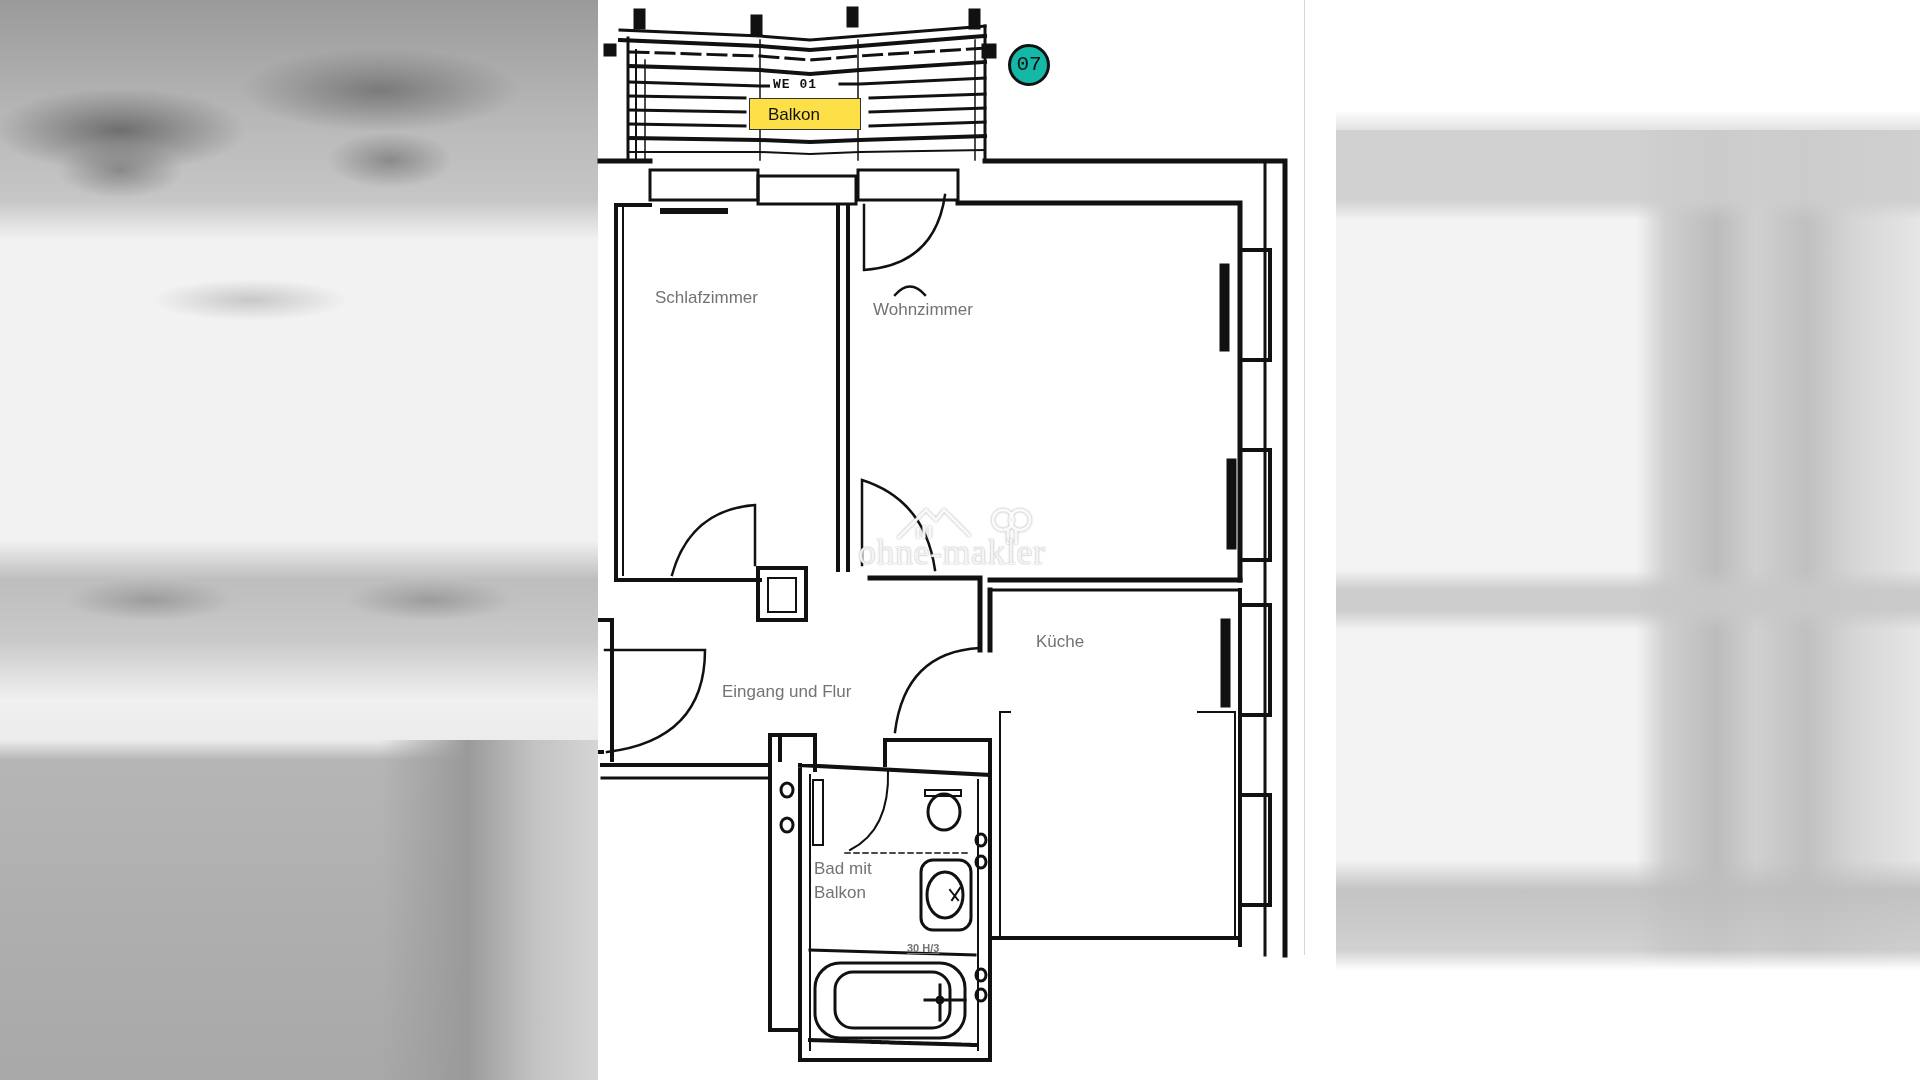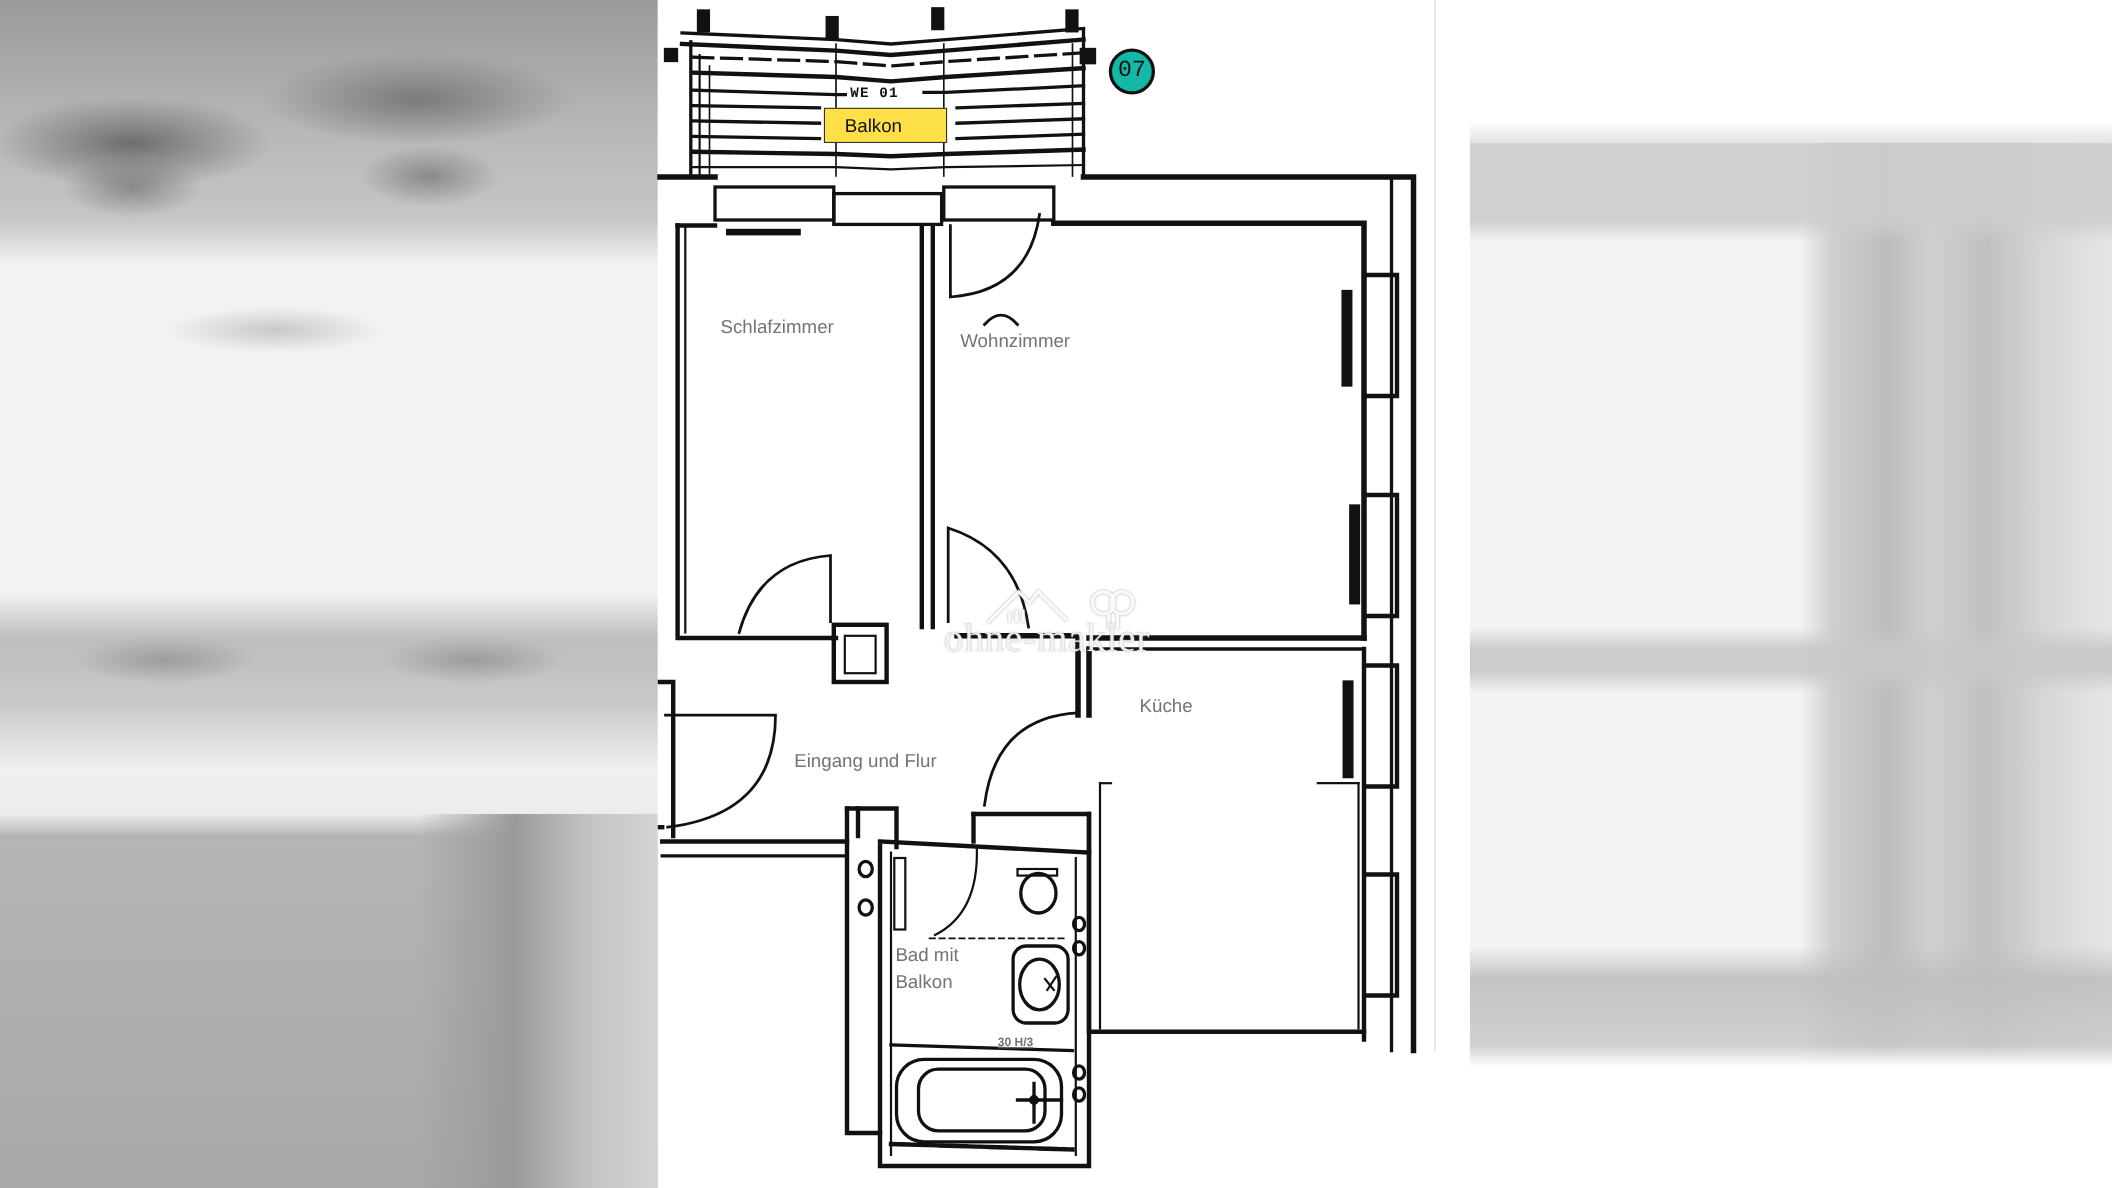--- a/index.html
+++ b/index.html
@@ -29,21 +29,21 @@
     background:
       linear-gradient(180deg,rgba(205,205,205,.9) 0px,rgba(205,205,205,.9) 70px,rgba(243,243,243,0) 90px,rgba(243,243,243,0) 440px,rgba(200,200,200,.9) 460px,rgba(200,200,200,.9) 480px,rgba(243,243,243,0) 500px,rgba(243,243,243,0) 730px,rgba(190,190,190,.9) 760px,rgba(200,200,200,.8) 820px,rgba(255,255,255,1) 840px,#ffffff 950px);}
   .plan-panel{position:absolute;left:598px;top:0;width:706px;height:1080px;background:#ffffff;}
   .panel-edge{position:absolute;left:1304px;top:0;width:32px;height:1080px;background:#ffffff;}
   .panel-edge-line{position:absolute;left:1304px;top:0;width:1px;height:955px;background:#d6d6d6;}
   svg.plan{position:absolute;left:0;top:0;}
   .lbl{position:absolute;font-family:"Liberation Sans","DejaVu Sans",sans-serif;font-size:17px;color:#737373;background:#ffffff;line-height:20px;white-space:nowrap;}
   .balkon-box{position:absolute;left:749px;top:98px;width:112px;height:32px;border:1px solid #333;background:#fde047;font-size:17px;line-height:32px;padding-left:18px;box-sizing:border-box;color:#111;}
   .we-tag{position:absolute;left:770px;top:77px;font-family:"Liberation Mono","DejaVu Sans Mono",monospace;font-size:13px;font-weight:bold;color:#111;background:#fff;padding:0 3px;letter-spacing:1px;}
   .unit-circle{position:absolute;left:1008px;top:44px;width:42px;height:42px;border:3px solid #111;border-radius:50%;box-sizing:border-box;font-family:"Liberation Mono","DejaVu Sans Mono",monospace;font-size:21px;line-height:36px;text-align:center;color:#111;background:#14b8a6;}
-  .watermark{position:absolute;left:858px;top:524px;width:220px;height:80px;pointer-events:none;}
+  .watermark{position:absolute;left:858px;top:496px;width:220px;height:80px;pointer-events:none;}
   .wm-text{position:absolute;left:0;top:36px;font-family:"Liberation Serif","DejaVu Serif",serif;font-size:36px;color:rgba(255,255,255,0.88);text-shadow:0 0 1px rgba(120,120,120,0.6),0 0 2px rgba(150,150,150,0.45);letter-spacing:0.5px;line-height:40px;}
 </style>
 </head>
 <body>
 
 <div class="blur-bg blur-left"></div>
 <div class="blur-bg blur-right"></div>
 <div class="plan-panel"></div>
 <div class="panel-edge"></div>
 <div class="panel-edge-line"></div>

